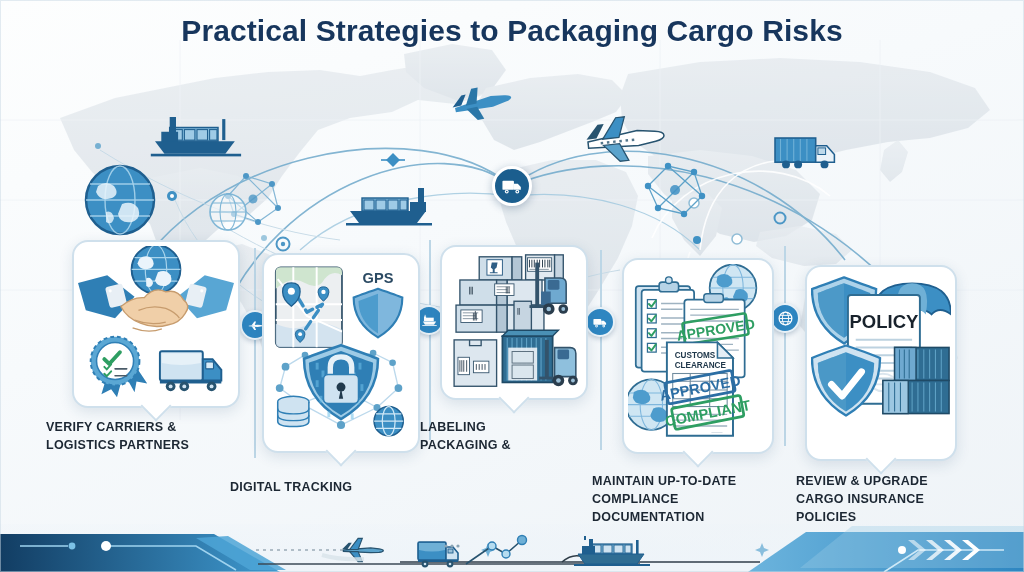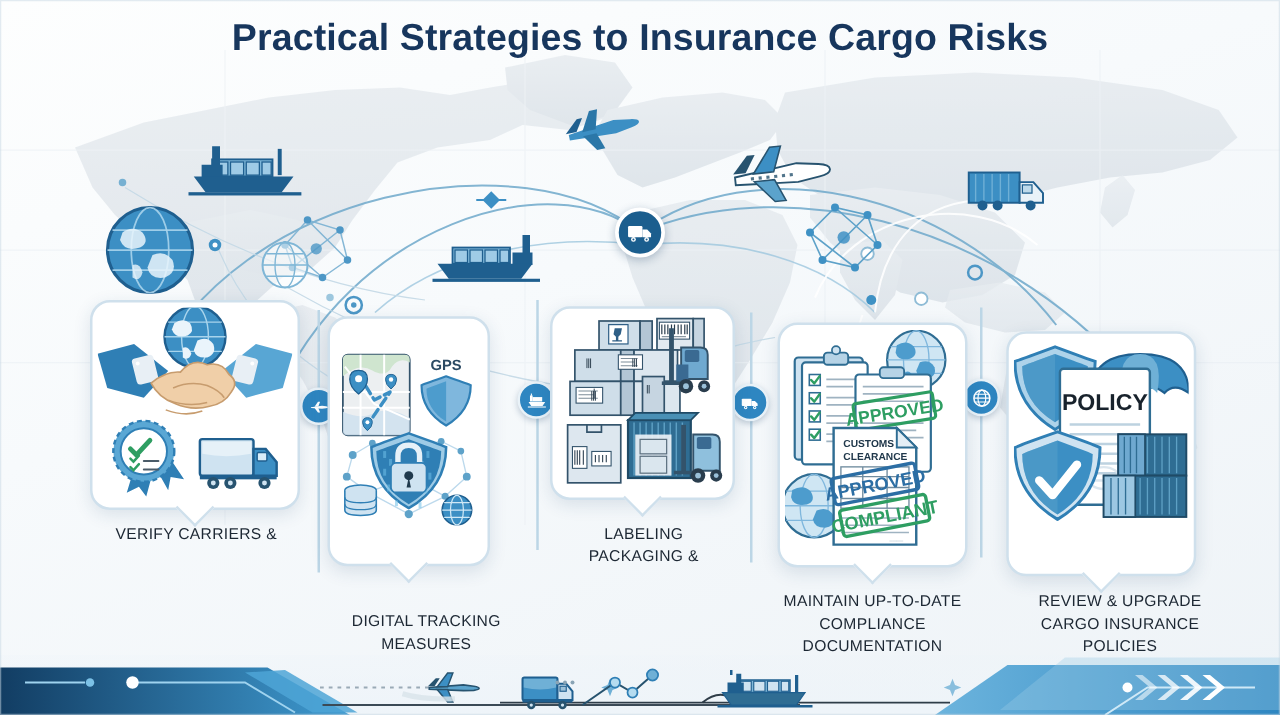--- a/index.html
+++ b/index.html
@@ -58,23 +58,22 @@
     border-right: 2px solid #cfe0ec;
     border-bottom: 2px solid #cfe0ec;
     transform: rotate(45deg);
   }
   .card .art { position: absolute; inset: 4px; overflow: hidden; border-radius: 13px; }
   .card .art svg { width: 100%; height: 100%; display: block; }
 
   
   .caption {
     position: absolute;
-    text-align: center;
     color: #1c2733;
-    font-weight: normal;
+    font-weight: bold;
     font-size: 12.5px;
     line-height: 1.45;
     letter-spacing: .25px;
     text-transform: uppercase;
   }
   .caption div { white-space: nowrap; }
 
   
   .conn {
     position: absolute;
@@ -320,21 +319,21 @@
         </g>
       </g>
 
       <g transform="translate(393,160)">
         <path d="M0 -7 L7 0 L0 7 L-7 0 Z" fill="#3c8fc4"></path>
         <path d="M-12 0 L12 0" stroke="#3c8fc4" stroke-width="1.6"></path>
       </g>
     </svg>
   </div>
 
-  <div class="title">Practical Strategies to Insurance Cargo Risks</div>
+  <div class="title">Practical Strategies to Packaging Cargo Risks</div>
 
   <div class="hub" style="left:492px; top:166px;">
     <svg viewBox="0 0 24 24" aria-hidden="true">
       <rect x="1.5" y="6" width="12" height="9.5" rx="1" fill="#ffffff"></rect>
       <path d="M13.5 9 h4 l3.2 3.4 v3.1 h-7.2 z" fill="#ffffff"></path>
       <circle cx="6" cy="17.3" r="2" fill="#ffffff"></circle>
       <circle cx="17" cy="17.3" r="2" fill="#ffffff"></circle>
       <circle cx="6" cy="17.3" r=".85" fill="#1b5e8e"></circle>
       <circle cx="17" cy="17.3" r=".85" fill="#1b5e8e"></circle>
     </svg>
@@ -443,21 +442,21 @@
               <circle cx="25" cy="36" r="5" fill="#27536f"></circle>
                 <circle cx="25" cy="36" r="2" fill="#cfe3f1"></circle>
               <circle cx="53" cy="36" r="5" fill="#27536f"></circle>
                 <circle cx="53" cy="36" r="2" fill="#cfe3f1"></circle>
             </g>
           </g>
         </svg>
       </div>
     </div>
 
-    <div class="card" style="left:262px; top:253px; width:130px; height:200px;">
+    <div class="card" style="left:262px; top:253px; width:158px; height:200px;">
       <div class="pointer"></div>
       <div class="art">
         <svg viewBox="0 0 150 192" aria-hidden="true">
           <rect width="150" height="192" fill="#ffffff"></rect>
 
           <g>
             <rect x="8" y="8" width="68" height="82" rx="5" fill="#eceff1" stroke="#33536b" stroke-width="1.8"></rect>
             <path d="M8 30 q16 -14 30 -6 q14 8 20 -4 q8 -10 18 -4 v-3 q0 -5 -5 -5 H13 q-5 0 -5 5 Z" fill="#cfe5cf"></path>
             <path d="M8 66 q18 8 30 2 q16 -8 38 4 v13 q0 5 -5 5 H13 q-5 0 -5 -5 Z" fill="#cfe1ee" opacity=".85"></path>
             <g stroke="#ffffff" stroke-width="2" fill="none">
@@ -781,25 +780,25 @@
             <path d="M0 -33 q-24 9 -29 11 q0 32 29 50 Z" fill="#5ba3cc" opacity=".45"></path>
             <path d="M-15 0 l11 12 l20 -25" fill="none" stroke="#ffffff" stroke-width="7" stroke-linecap="round" stroke-linejoin="round"></path>
           </g>
         </svg>
       </div>
     </div>
   </div>
 
   <div class="caption" style="left:46px; top:418px; width:222px;">
     <div>Verify Carriers &amp;</div>
-  </div>
-
-  <div class="caption" style="left:230px; top:488px; width:222px;">
+    <div>Logistics Partners</div>
+  </div>
+
+  <div class="caption" style="left:230px; top:478px; width:222px;">
     <div>Digital Tracking</div>
-    <div>Measures</div>
   </div>
 
   <div class="caption" style="left:420px; top:418px; width:190px;">
     <div>Labeling</div>
     <div>Packaging &amp;</div>
   </div>
 
   <div class="caption" style="left:592px; top:472px; width:212px;">
     <div>Maintain Up-To-Date</div>
     <div>Compliance</div>

